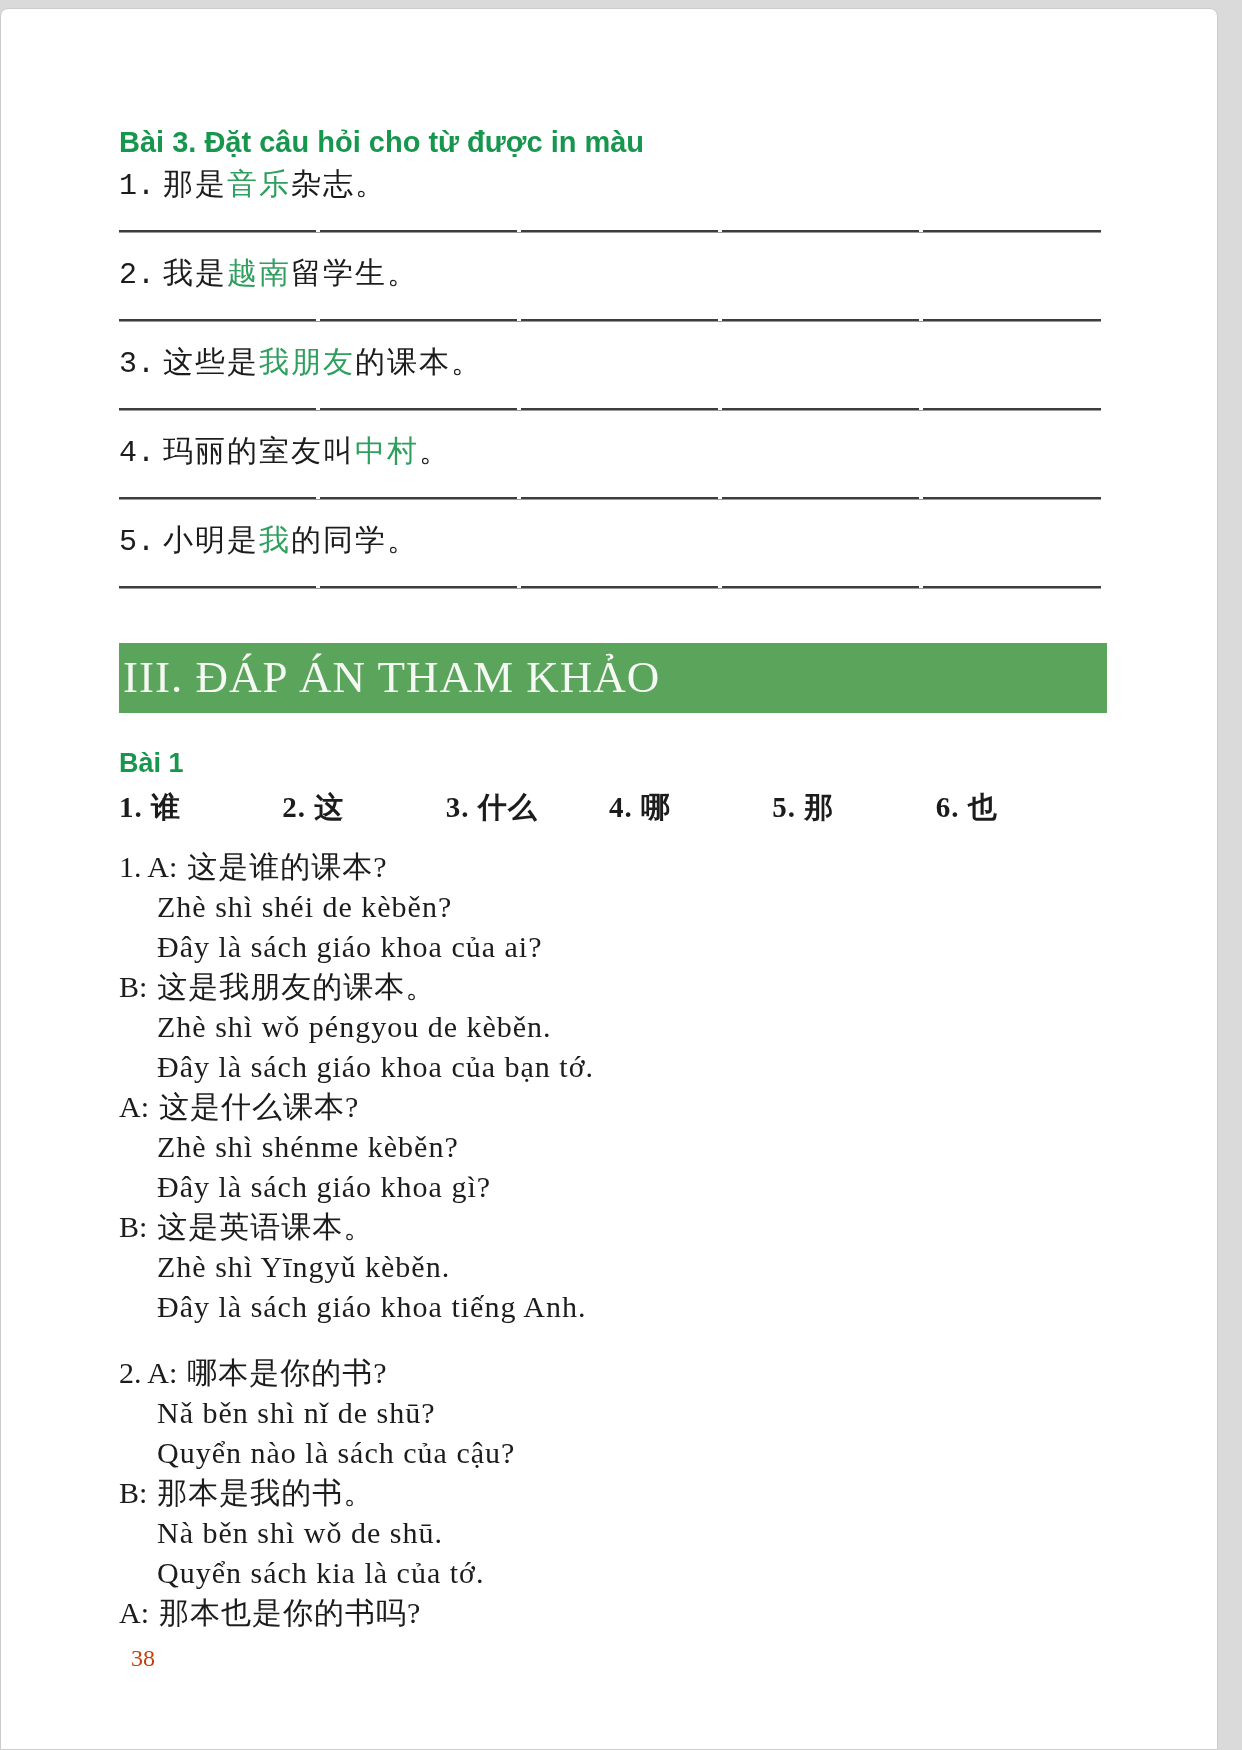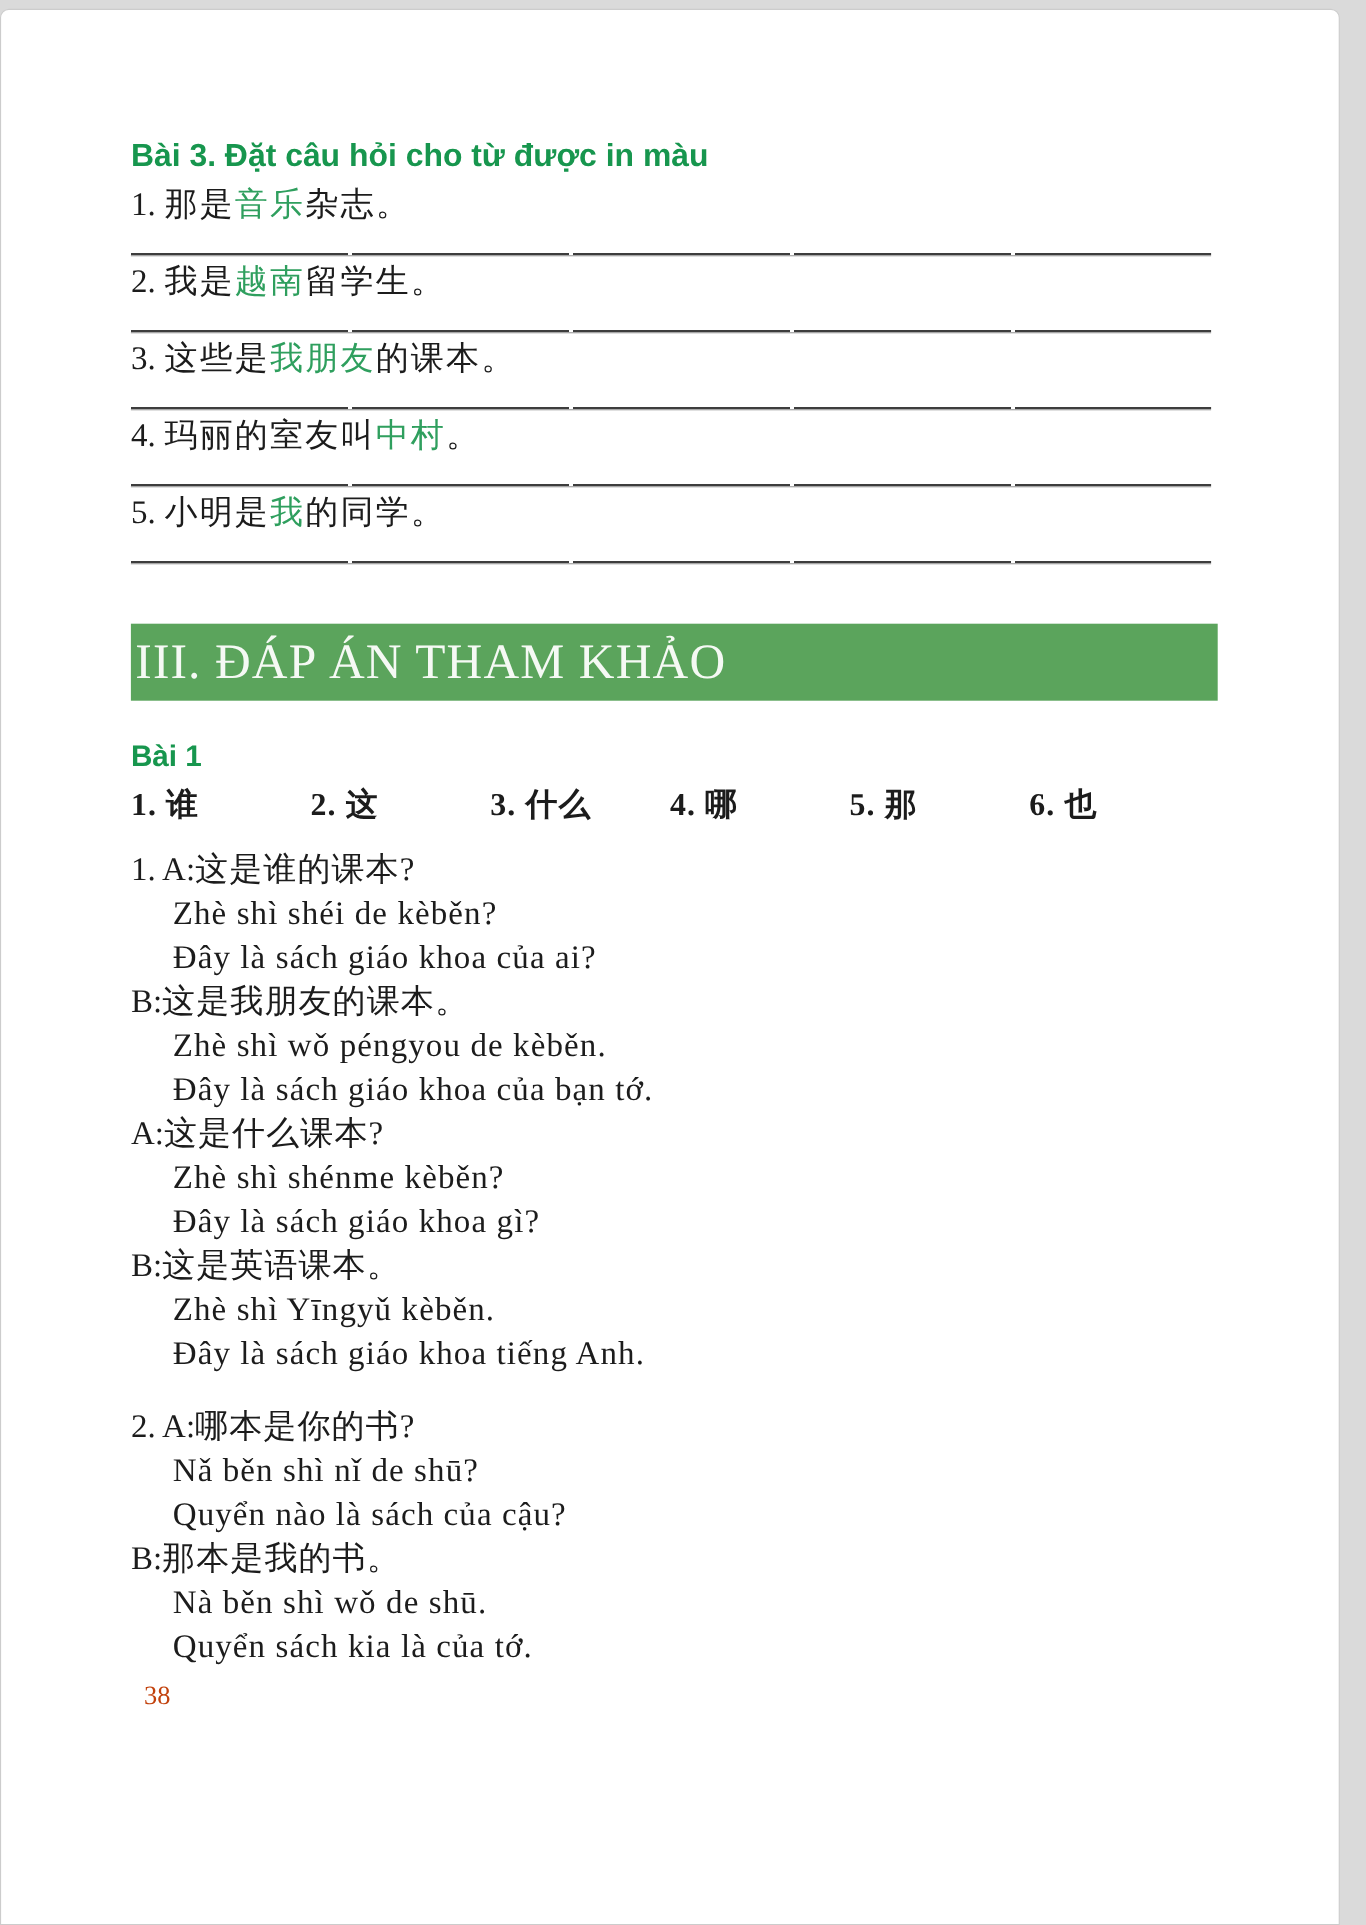--- a/index.html
+++ b/index.html
@@ -39,21 +39,21 @@
   }
   .ex-num { letter-spacing:0; margin-right:8px; }
   .cn-green { color:var(--inline-green,#2f9f5e); }
   .blank-line {
     height:3px;
     width:982px;
     background:repeating-linear-gradient(to right,
       #3d3d3d 0px, #3d3d3d 197px, transparent 197px, transparent 201px);
     border-bottom:1px solid #9a9a9a;
   }
-  .ex-item { margin-bottom:5px; }
+  .ex-item { margin-bottom:24px;font-family:Liberation Mono, monospace; }
   
   .banner {
     margin-top:54px;
     height:70px;
     width:988px;
     background:var(--banner-green,#5ba45c);
     color:#f5f9f4;
     font-size:45px;
     line-height:68px;
     padding-left:4px;
@@ -77,21 +77,21 @@
   }
   .quick-answers span { width:178px; letter-spacing:1px;font-weight:bold; }
   .dialog { margin-top:0; }
   .dialog.second { margin-top:26px; }
   .dline {
     font-size:30px;
     line-height:40px;
     letter-spacing:1px;
     white-space:nowrap;
   }
-  .dlabel { letter-spacing:0; }
+  .dlabel { margin-right:10px; letter-spacing:0; }
   .dlabel.empty { display:inline-block; width:28px; margin-right:10px; }
   .page-number {
     margin-top:12px;
     margin-left:12px;
     font-size:24px;
     color:#c2410c;
   }
 </style>
 </head>
 <body>
@@ -182,18 +182,19 @@
         <div class="dline"><span class="dlabel empty"></span><span>Nǎ běn shì nǐ de shū?</span></div>
 
         <div class="dline"><span class="dlabel empty"></span><span>Quyển nào là sách của cậu?</span></div>
 
         <div class="dline"><span class="dlabel">B:</span><span>那本是我的书。</span></div>
 
         <div class="dline"><span class="dlabel empty"></span><span>Nà běn shì wǒ de shū.</span></div>
 
         <div class="dline"><span class="dlabel empty"></span><span>Quyển sách kia là của tớ.</span></div>
 
+        <div class="dline"><span class="dlabel">A:</span><span>那本也是你的书吗?</span></div>
       </div>
 
     <div class="page-number">38</div>
 
   </div>
 </div>
 
 </body></html>

